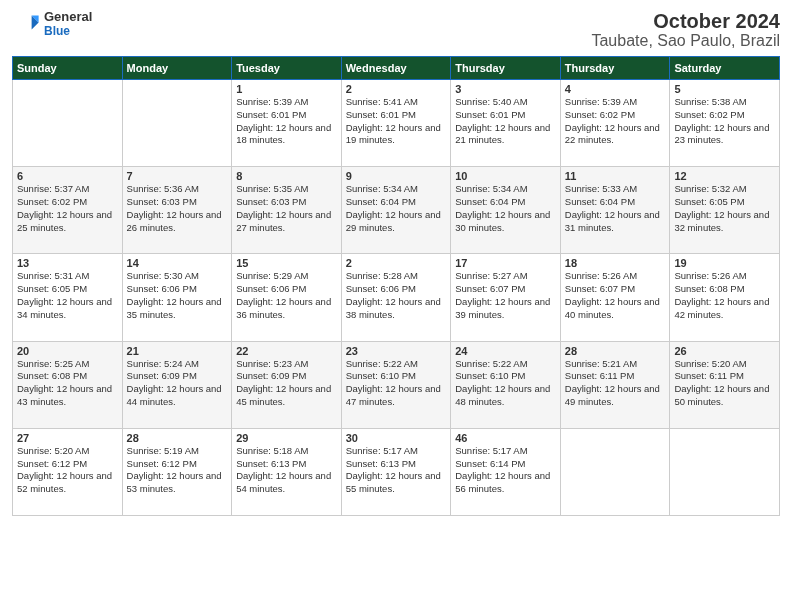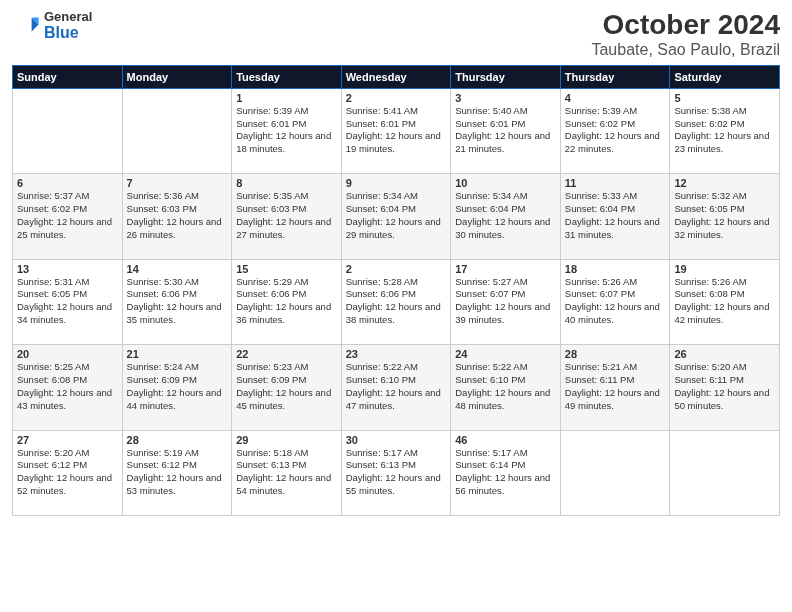--- a/index.html
+++ b/index.html
@@ -33,50 +33,50 @@
       display: flex;
       flex-direction: column;
       line-height: 1.1;
     }
     .logo-general {
       font-size: 13px;
       font-weight: bold;
       color: #333;
     }
     .logo-blue {
-      font-size: 16px;
+      font-size: 12px;
       font-weight: bold;
       color: #1a6bbf;
     }
     .logo-icon {
       width: 28px;
       height: 28px;
     }
     .title-block {
       text-align: right;
     }
     .main-title {
-      font-size: 28px;
+      font-size: 20px;
       font-weight: bold;
       color: #333;
       line-height: 1.1;
     }
     .subtitle {
       font-size: 16px;
       color: #555;
     }
     .calendar {
       flex: 1;
       border: 1px solid #ccc;
       border-collapse: collapse;
       width: 100%;
       table-layout: fixed;
     }
     .calendar th {
-      background-color: #0f172a;
+      background-color: #14532d;
       color: #fff;
       font-size: 11px;
       font-weight: bold;
       padding: 5px 4px;
       text-align: left;
       border: 1px solid #1a6bbf;
     }
     .calendar td {
       border: 1px solid #ccc;
       vertical-align: top;

